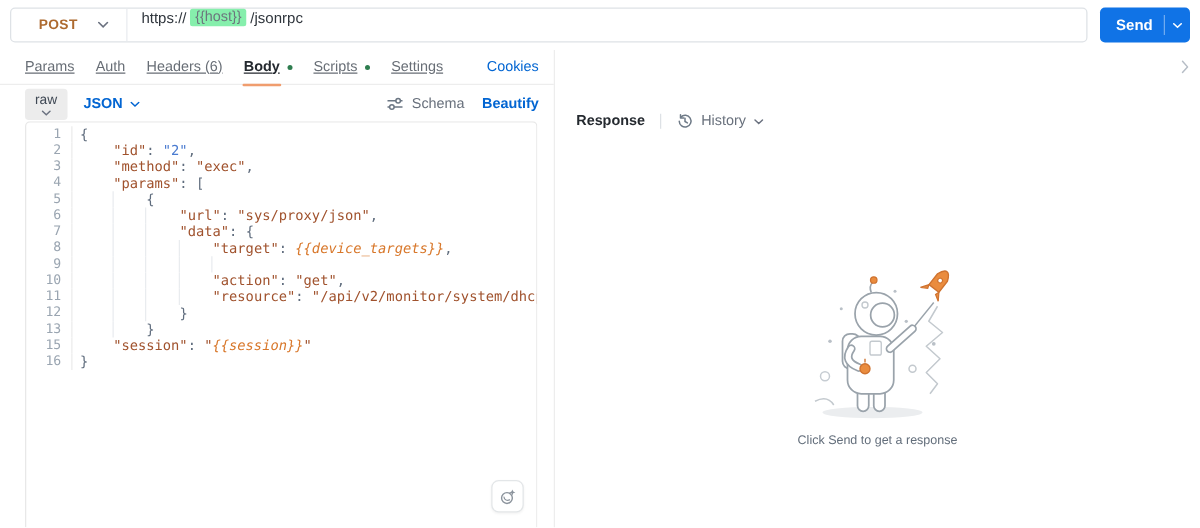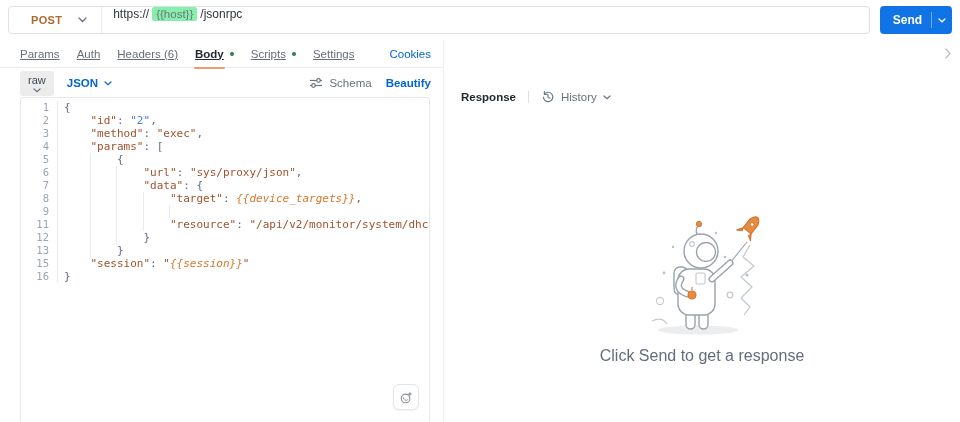--- a/index.html
+++ b/index.html
@@ -70,21 +70,21 @@
   }
 
   
   .right-panel { position: absolute; left: 443px; top: 40px; right: 0; bottom: 0; border-left: 1px solid #ededed; }
   .resp-header { display: flex; align-items: center; height: 28px; padding: 0 17px; margin-top: 43px; }
   .resp-title { font-weight: 700; font-size: 11.5px; color: #24292f; cursor: pointer; }
   .resp-div { width: 1px; height: 12px; background: #dde1e5; margin: 0 12px; }
   .history { display: flex; align-items: center; gap: 6px; color: #68707c; font-size: 11.5px; cursor: pointer; text-align: center; }
   .expand { position: absolute; right: 9px; top: 8px; color: #b9c0c7; cursor: pointer; }
   .empty { display: flex; flex-direction: column; align-items: center; margin-top: 100px; }
-  .caption { color: #636e7b; font-size: 16px; margin-top: 10px; }
+  .caption { color: #636e7b; font-size: 10px; margin-top: 10px; }
 </style>
 </head>
 <body>
 
 <div class="topbar">
   <div class="url-box">
     <div class="method">
       <span class="method-label">POST</span>
       <svg width="9" height="6" viewBox="0 0 9 6">
           <polyline points="1,1 4.5,4.5 8,1" fill="none" stroke="#6b7280" stroke-width="1.3" stroke-linecap="round"></polyline>
@@ -187,20 +187,24 @@
           <span class="ln">7</span>
           <span class="lc"><span class="ind">    </span><span class="ind g">    </span><span class="ind g">    </span><span class="tk-k">"data"</span><span class="tk-p">: </span><span class="tk-p">{</span></span>
         </div>
         <div class="cl">
           <span class="ln">8</span>
           <span class="lc"><span class="ind">    </span><span class="ind g">    </span><span class="ind g">    </span><span class="ind g">    </span><span class="tk-k">"target"</span><span class="tk-p">: </span><span class="tk-v">{{device_targets}}</span><span class="tk-p">,</span></span>
         </div>
         <div class="cl">
           <span class="ln">9</span>
           <span class="lc"><span class="ind">    </span><span class="ind g">    </span><span class="ind g">    </span><span class="ind g">    </span><span class="ind g">    </span></span>
+        </div>
+        <div class="cl">
+          <span class="ln">10</span>
+          <span class="lc"><span class="ind">    </span><span class="ind g">    </span><span class="ind g">    </span><span class="ind g">    </span><span class="tk-k">"action"</span><span class="tk-p">: </span><span class="tk-s">"get"</span><span class="tk-p">,</span></span>
         </div>
         <div class="cl">
           <span class="ln">11</span>
           <span class="lc"><span class="ind">    </span><span class="ind g">    </span><span class="ind g">    </span><span class="ind g">    </span><span class="tk-k">"resource"</span><span class="tk-p">: </span><span class="tk-s">"/api/v2/monitor/system/dhcp"</span></span>
         </div>
         <div class="cl">
           <span class="ln">12</span>
           <span class="lc"><span class="ind">    </span><span class="ind g">    </span><span class="ind g">    </span><span class="tk-p">}</span></span>
         </div>
         <div class="cl">

